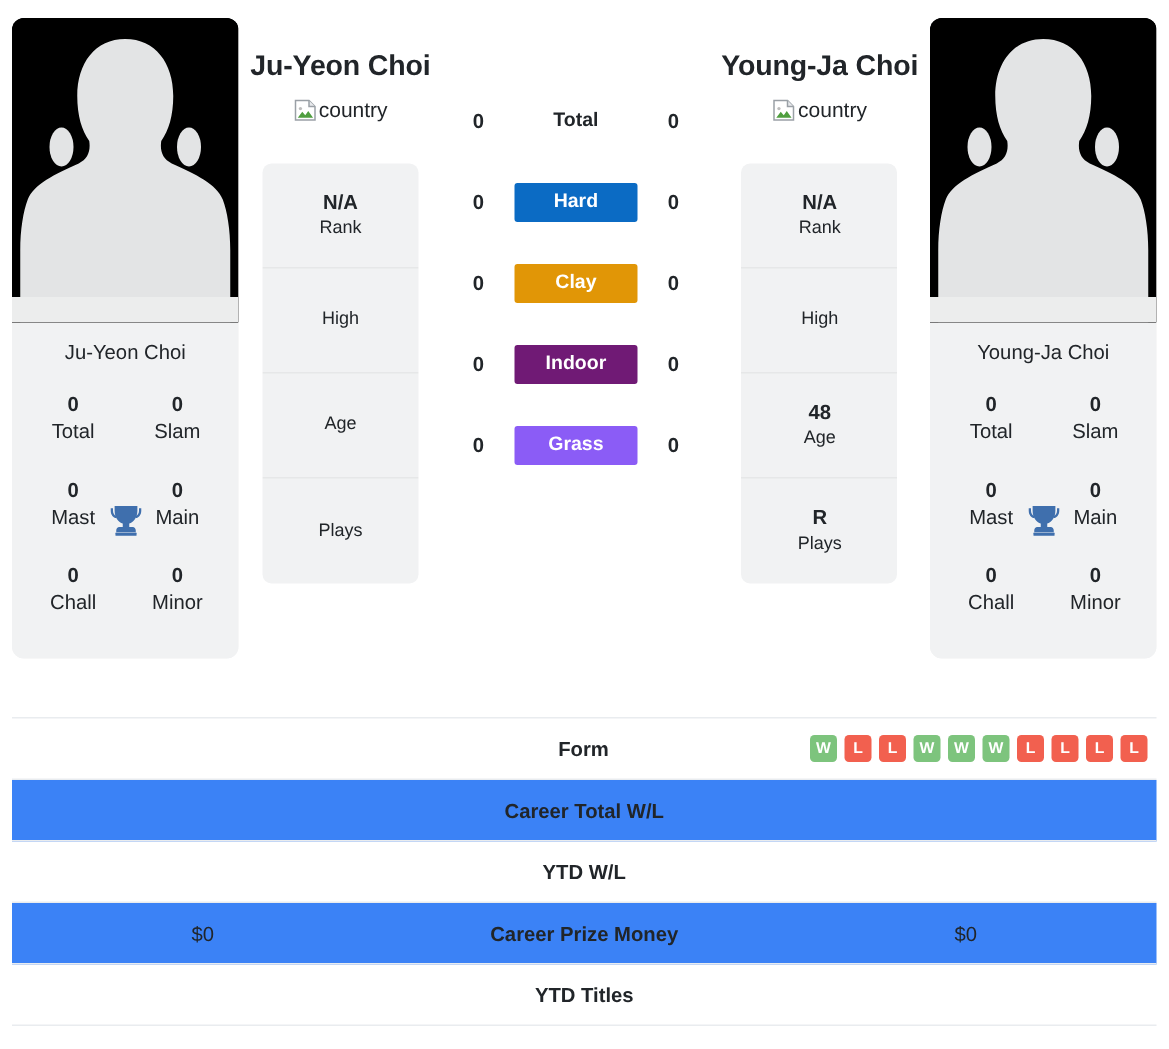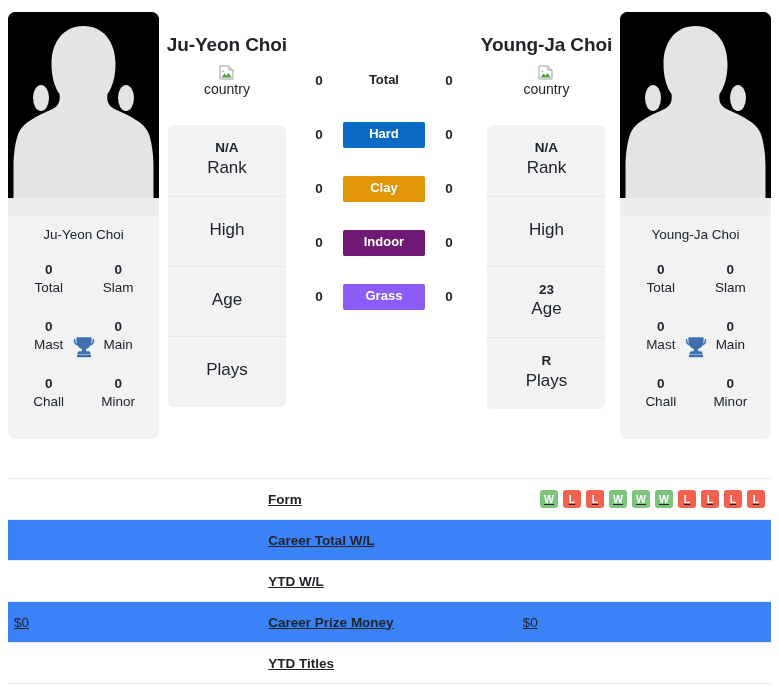--- a/index.html
+++ b/index.html
@@ -95,27 +95,26 @@
     letter-spacing: -0.1px;
   }
   .country-row {
     margin-top: 8px;
     display: flex;
     align-items: center;
     justify-content: space-between;
     gap: 1px;
     font-size: 14px;
     color: #212529;
-    flex-direction: column;
   }
   .brokenimg { width: 16px; height: 15px; display:block; }
   .brokenimg svg { display:block; }
 
   .info-list {
-    width: 118px;
+    width: 104px;
     margin-top: 28px;
     background: #f1f2f3;
     border-radius: 6px;
     overflow: hidden;
   }
   .info-row {
     text-align: center;
     padding: 14px 4px 16px 4px;
     border-bottom: 1px solid #e6e7e8;
     min-height: 70px;
@@ -125,21 +124,21 @@
   }
   .info-row:last-child { border-bottom: none; }
   .info-val {
     font-size: 13.5px;
     font-weight: bold;
     line-height: 1.3;
     min-height: 0;
   }
   .info-val:empty { display: none; }
   .info-lbl {
-    font-size: 17px;
+    font-size: 12px;
     line-height: 1.35;
   }
 
   
   .surface-col {
     flex: 0 0 178px;
     width: 178px;
     padding-top: 56px;
     display: flex;
     flex-direction: column;
@@ -178,23 +177,23 @@
   .srow {
     display: grid;
     grid-template-columns: 1fr 1fr 1fr;
     align-items: center;
     min-height: 41px;
     border-bottom: 1px solid #e9ecef;
   }
   .srow.alt { background: #3b82f6; }
   .scell {
     font-size: 13.5px;
+    text-align: center;
     padding: 10px 6px;
     color: #212529;
-    text-decoration: underline;
   }
   .scell.label { font-weight: bold; }
   .form-badges {
     display: flex;
     gap: 5px;
     justify-content: flex-start;
     padding-left: 18px;
   }
   .fbadge {
     width: 18px; height: 18px;
@@ -340,21 +339,21 @@
       <div class="info-list">
         <div class="info-row">
           <div class="info-val">N/A</div>
           <div class="info-lbl">Rank</div>
         </div>
         <div class="info-row">
 
           <div class="info-lbl">High</div>
         </div>
         <div class="info-row">
-          <div class="info-val">23</div>
+          <div class="info-val">48</div>
           <div class="info-lbl">Age</div>
         </div>
         <div class="info-row">
           <div class="info-val">R</div>
           <div class="info-lbl">Plays</div>
         </div>
       </div>
     </div>
 
     <div class="player-card">

